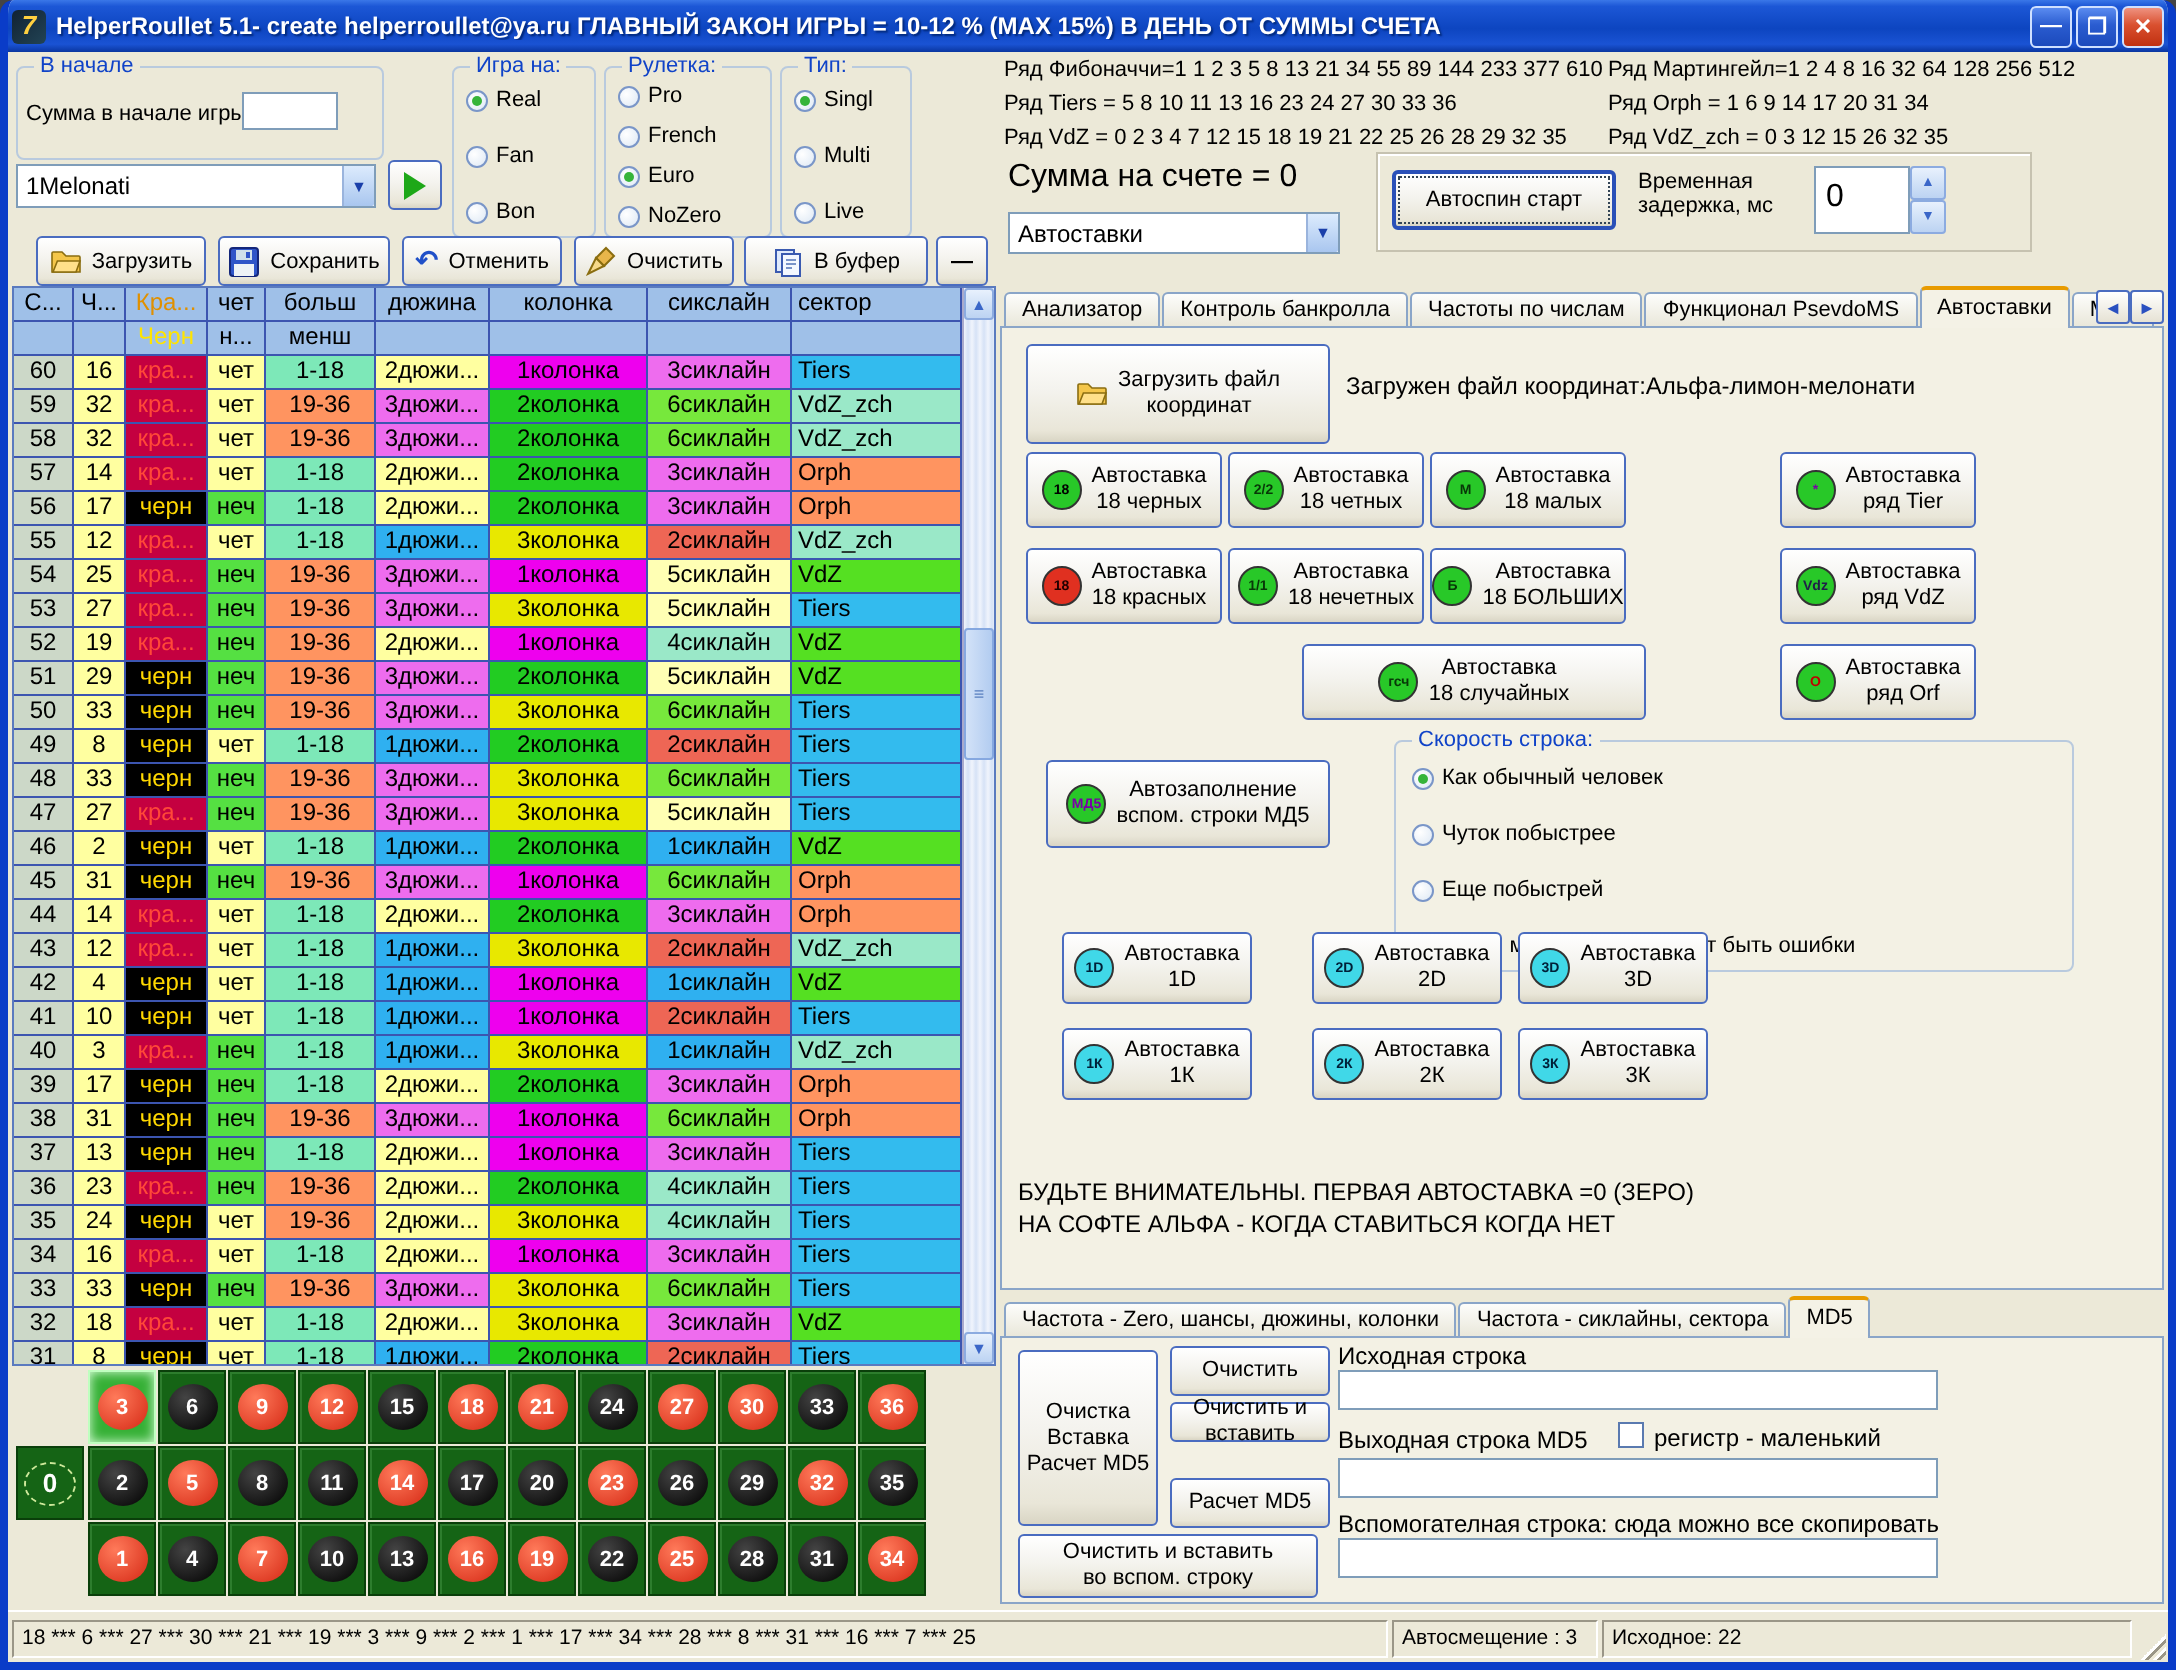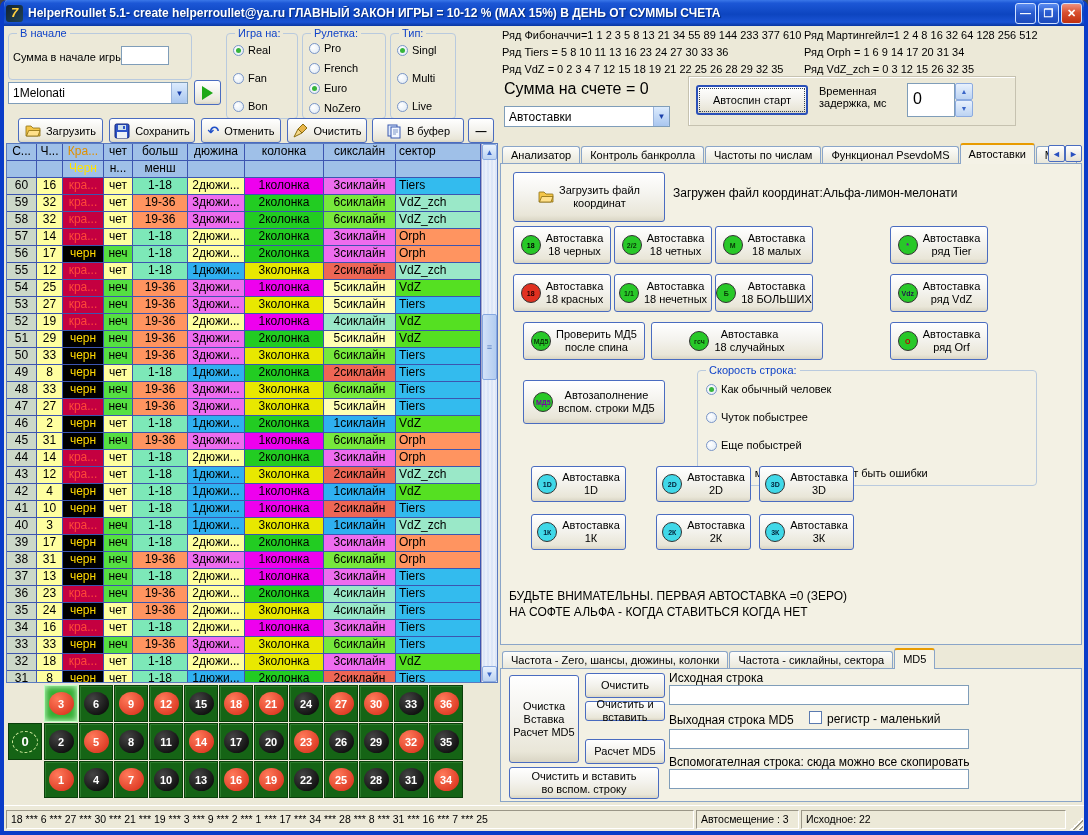--- a/index.html
+++ b/index.html
@@ -251,22 +251,20 @@
 
       <button class="xp-btn bbtn" style="left:12px;top:110px;width:98px;height:38px"><span class="bicon" style="background: rgb(224, 48, 32); color: rgb(32, 0, 0);">18</span><span class="blab">Автоставка
 18 красных</span></button>
       <button class="xp-btn bbtn" style="left:113px;top:110px;width:98px;height:38px"><span class="bicon" style="background: rgb(40, 200, 40); color: rgb(8, 56, 8);">1/1</span><span class="blab">Автоставка
 18 нечетных</span></button>
       <button class="xp-btn bbtn" style="left:214px;top:110px;width:98px;height:38px"><span class="bicon" style="background: rgb(40, 200, 40); color: rgb(8, 56, 8);">Б</span><span class="blab">Автоставка
 18 БОЛЬШИХ</span></button>
       <button class="xp-btn bbtn" style="left:389px;top:110px;width:98px;height:38px"><span class="bicon" style="background: rgb(40, 200, 40); color: rgb(32, 32, 72);">Vdz</span><span class="blab">Автоставка
 ряд VdZ</span></button>
 
-      <button class="xp-btn bbtn" style="left:22px;top:158px;width:122px;height:38px"><span class="bicon" style="background: rgb(40, 200, 40); color: rgb(8, 56, 8);">МД5</span><span class="blab">Проверить МД5
-после спина</span></button>
       <button class="xp-btn bbtn" style="left:150px;top:158px;width:172px;height:38px"><span class="bicon" style="background: rgb(40, 200, 40); color: rgb(8, 56, 8);">гсч</span><span class="blab">Автоставка
 18 случайных</span></button>
       <button class="xp-btn bbtn" style="left:389px;top:158px;width:98px;height:38px"><span class="bicon" style="background: rgb(40, 200, 40); color: rgb(192, 0, 0);">О</span><span class="blab">Автоставка
 ряд Orf</span></button>
 
       <button class="xp-btn bbtn" style="left:22px;top:216px;width:142px;height:44px"><span class="bicon" style="background: rgb(40, 200, 40); color: rgb(122, 0, 168);">МД5</span><span class="blab">Автозаполнение
 вспом. строки МД5</span></button>
 
       <div class="group" style="left:196px;top:206px;width:340px;height:116px;border-color:#b9cade">
         <span class="gtitle" style="background:#f3f1e4">Скорость строка:</span>

